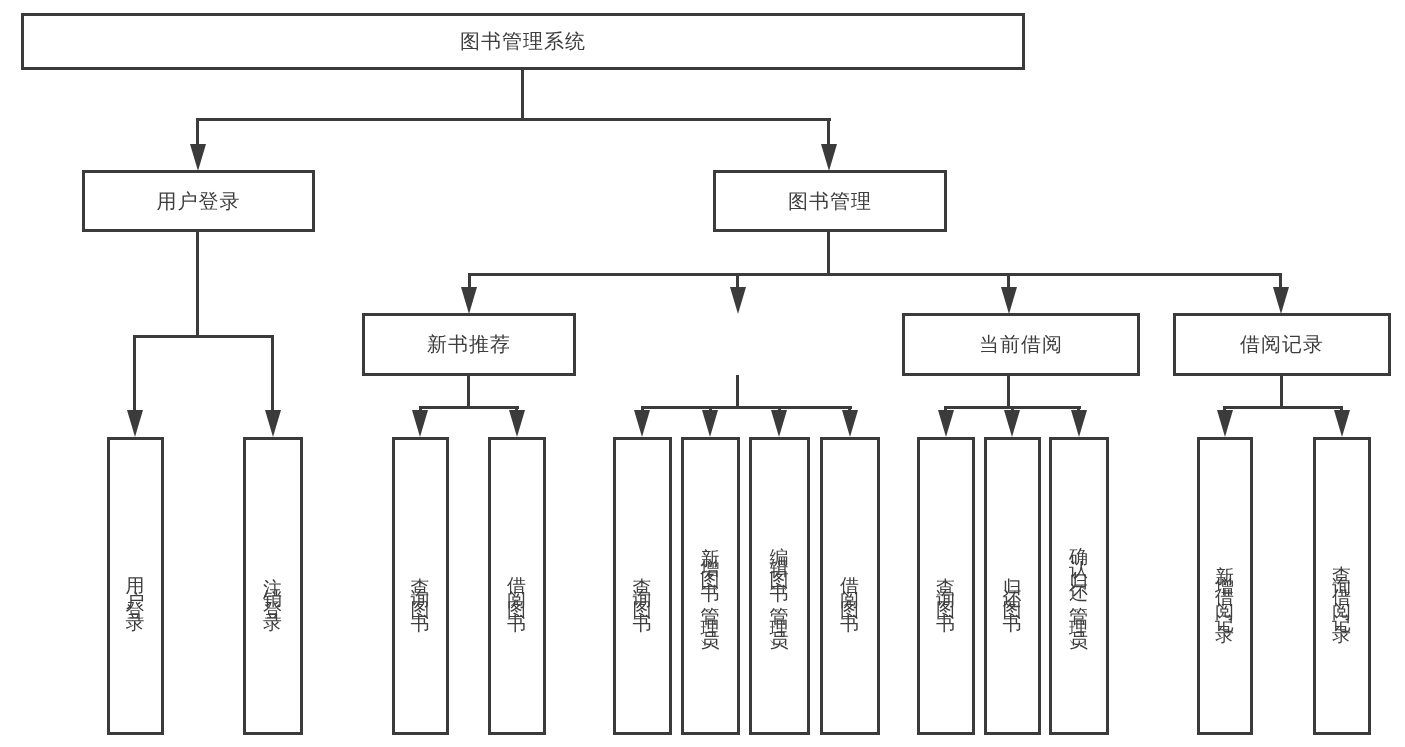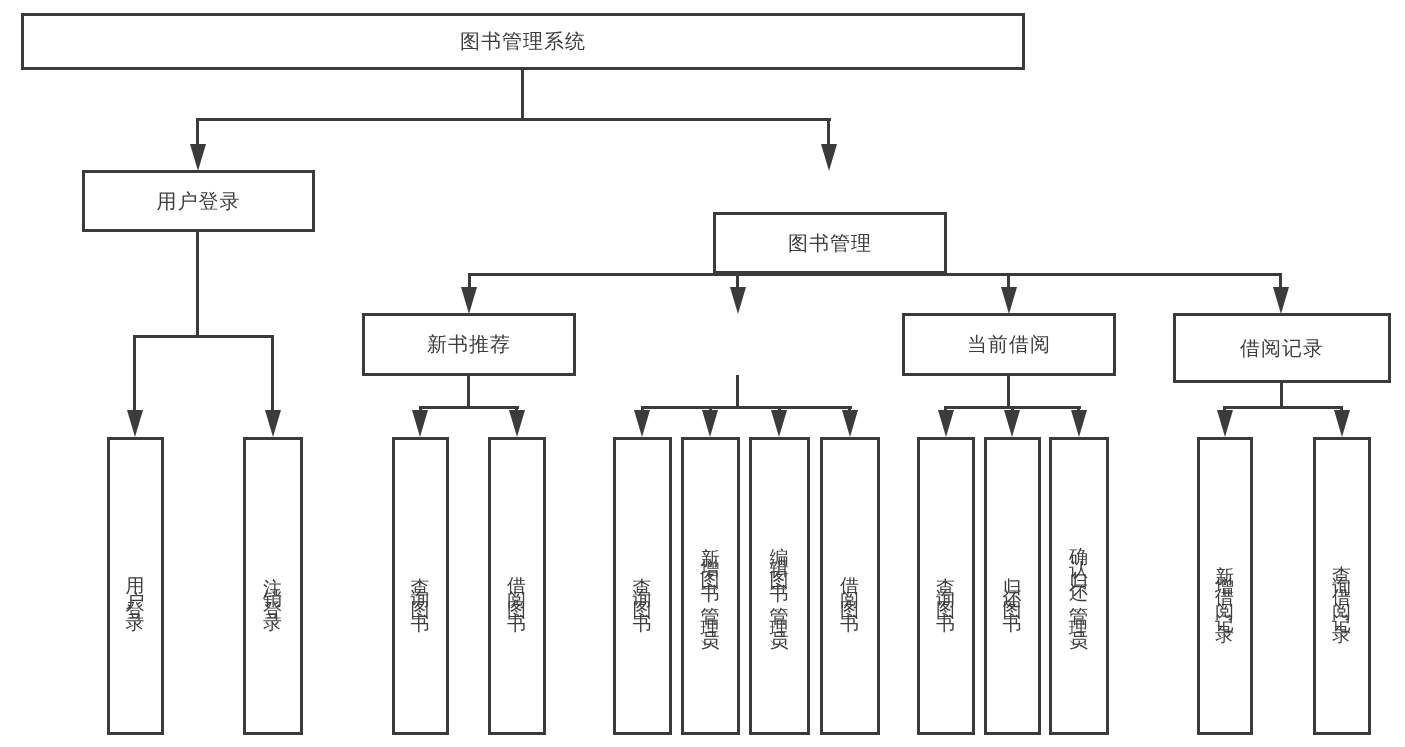--- a/index.html
+++ b/index.html
@@ -141,31 +141,31 @@
   <div class="vline" style="left:1340px;top:406px;height:8px;"></div>
   <div class="arrow" style="left:1334px;top:410px;"></div>
 
   <div class="hbox" style="left:21px;top:13px;width:1004px;height:57px;">
     <span>图书管理系统</span>
   </div>
 
   <div class="hbox" style="left:82px;top:170px;width:233px;height:62px;">
     <span>用户登录</span>
   </div>
-  <div class="hbox" style="left:713px;top:170px;width:234px;height:62px;margin-top:42px;">
+  <div class="hbox" style="left:713px;top:170px;width:234px;height:62px;">
     <span>图书管理</span>
   </div>
 
   <div class="hbox" style="left:362px;top:313px;width:214px;height:63px;">
     <span>新书推荐</span>
   </div>
-  <div class="hbox" style="left:902px;top:313px;width:214px;height:63px;">
+  <div class="hbox" style="left:902px;top:313px;width:238px;height:63px;">
     <span>当前借阅</span>
   </div>
-  <div class="hbox" style="left:1173px;top:313px;width:218px;height:70px;">
+  <div class="hbox" style="left:1173px;top:313px;width:218px;height:63px;">
     <span>借阅记录</span>
   </div>
 
   <div class="vbox" style="left:107px;width:57px;">
     <span class="vtext">用户登录</span>
   </div>
   <div class="vbox" style="left:243px;width:60px;">
     <span class="vtext">注销登录</span>
   </div>
 

